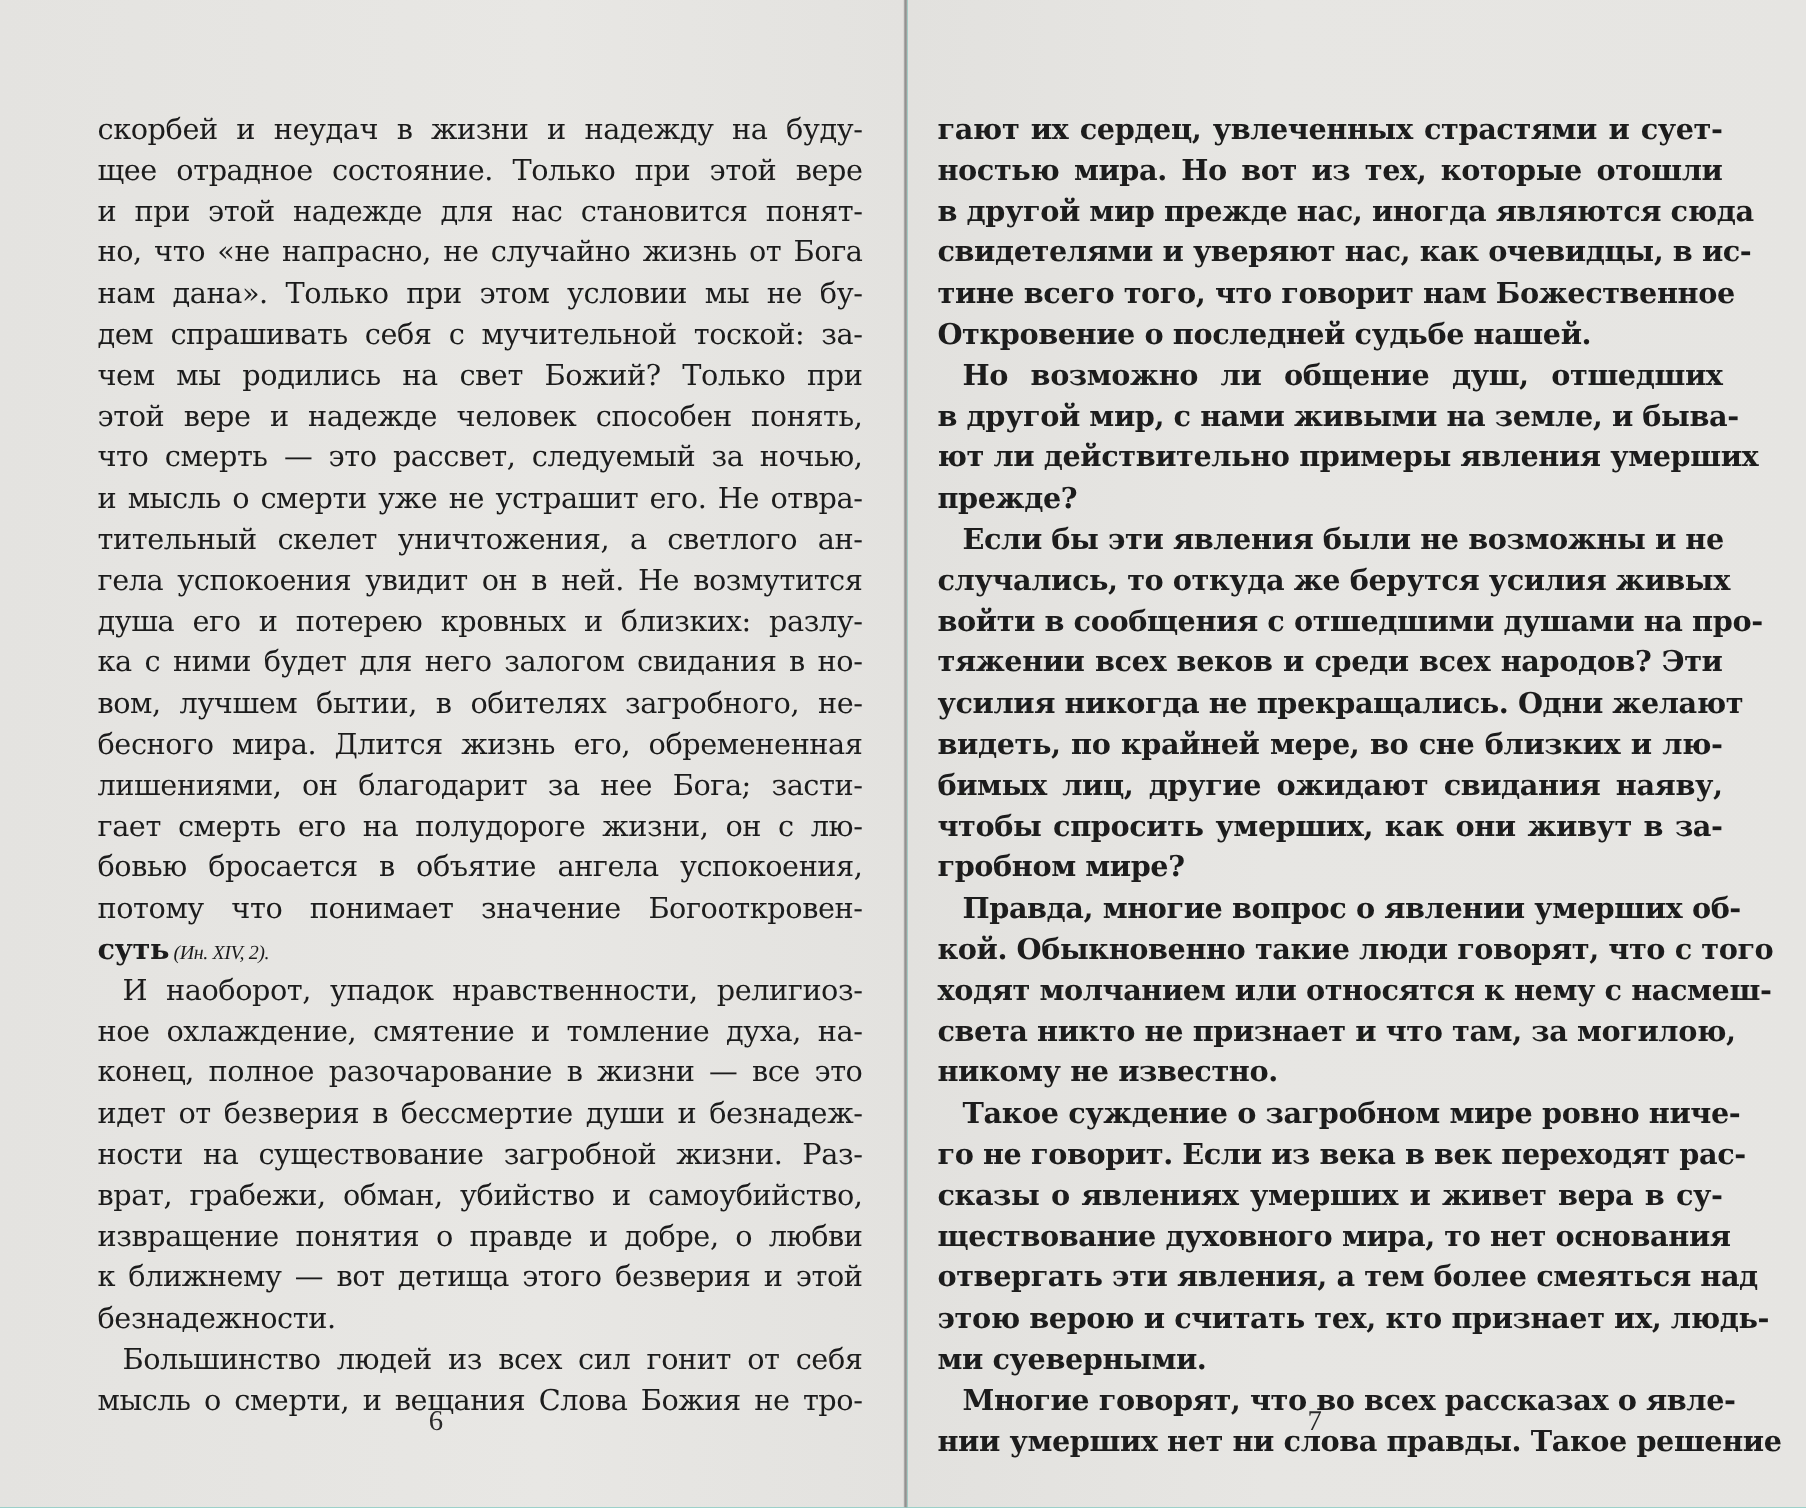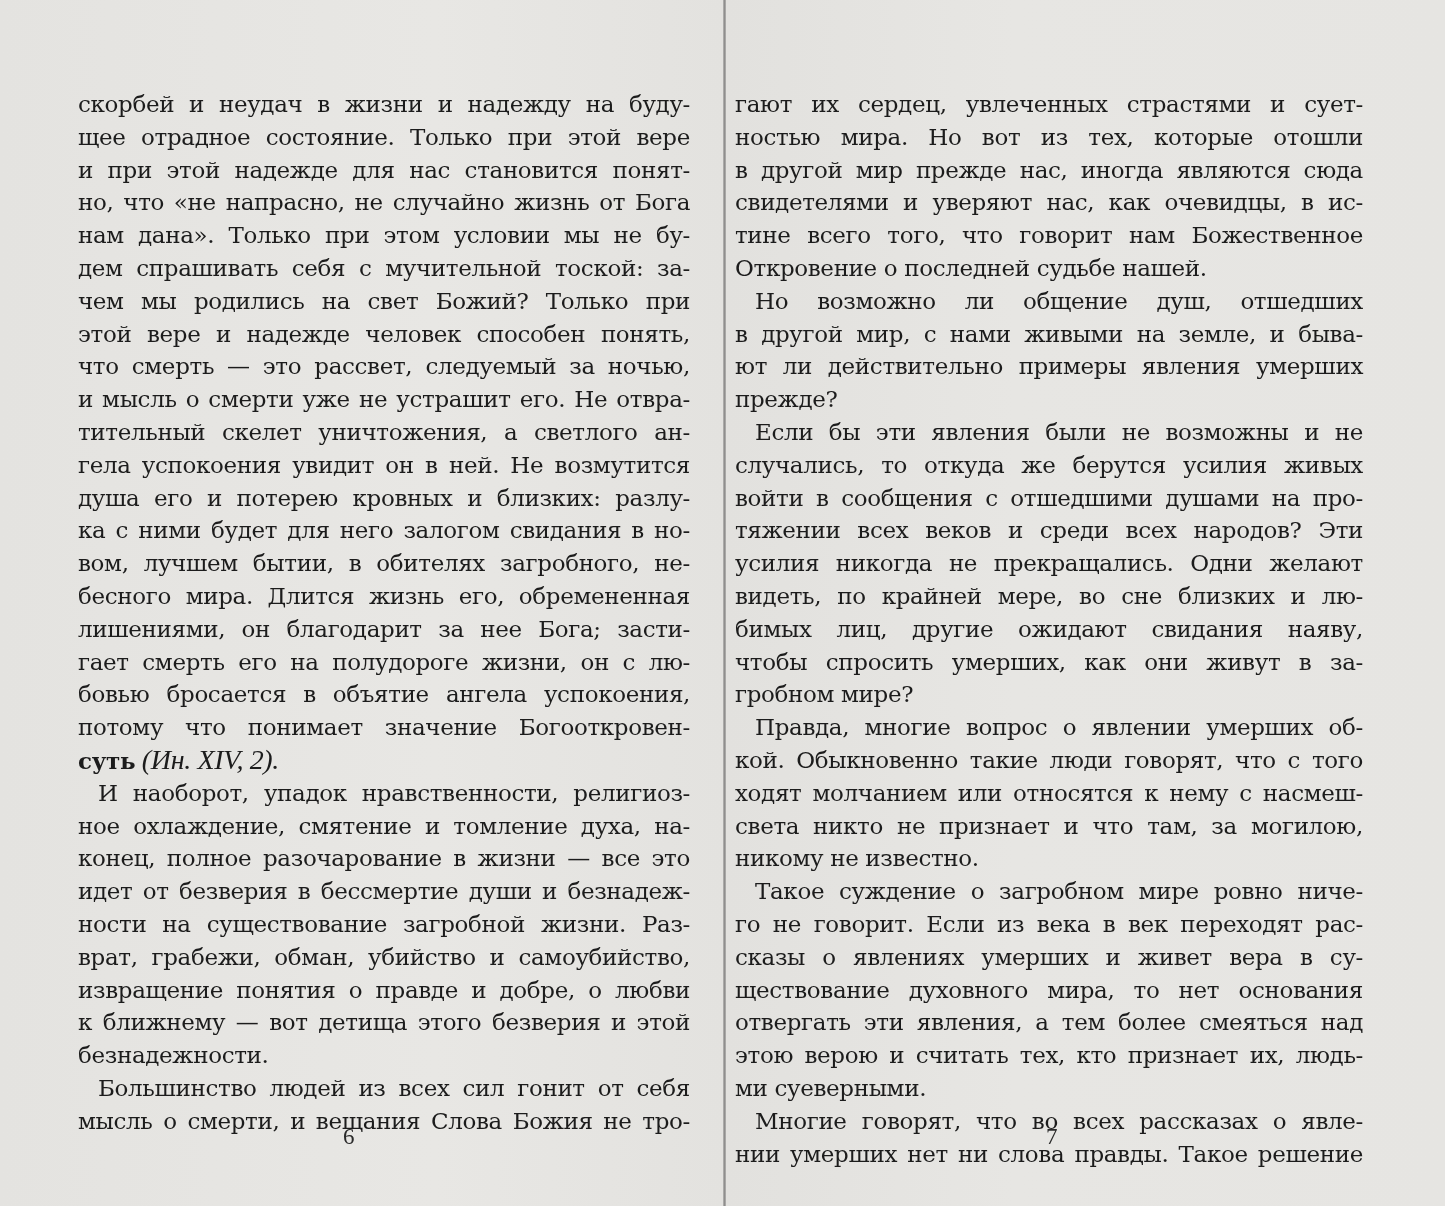--- a/index.html
+++ b/index.html
@@ -51,23 +51,24 @@
       text-align: justify;
       letter-spacing: -0.35px;
       word-spacing: 0px;
     }
     .page-left .text-block {
       left: 78px;
       top: 88px;
       width: 612px;
     }
     .page-right .text-block {
-      left: 9px;
+      left: 24px;
       top: 88px;
       width: 628px;
+      font-weight: bold;
     }
     .line {
       display: block;
       white-space: nowrap;
       text-align: justify;
       text-align-last: justify;
       height: 32.8px;
       overflow: visible;
     }
     .line.last {
@@ -75,21 +76,21 @@
     }
     .line.indent {
       text-indent: 20px;
     }
     .bold {
       font-weight: bold;
     }
     .ital {
       font-style: italic;
       font-family: "Liberation Serif", serif;
-      font-size: 28px;
+      font-size: 16px;
     }
     .folio {
       position: absolute;
       top: 1124px;
       font-family: "Liberation Serif", serif;
       font-size: 23px;
       color: #2a2a2a;
     }
     .page-left .folio { left: 343px; }
     .page-right .folio { left: 320px; }

